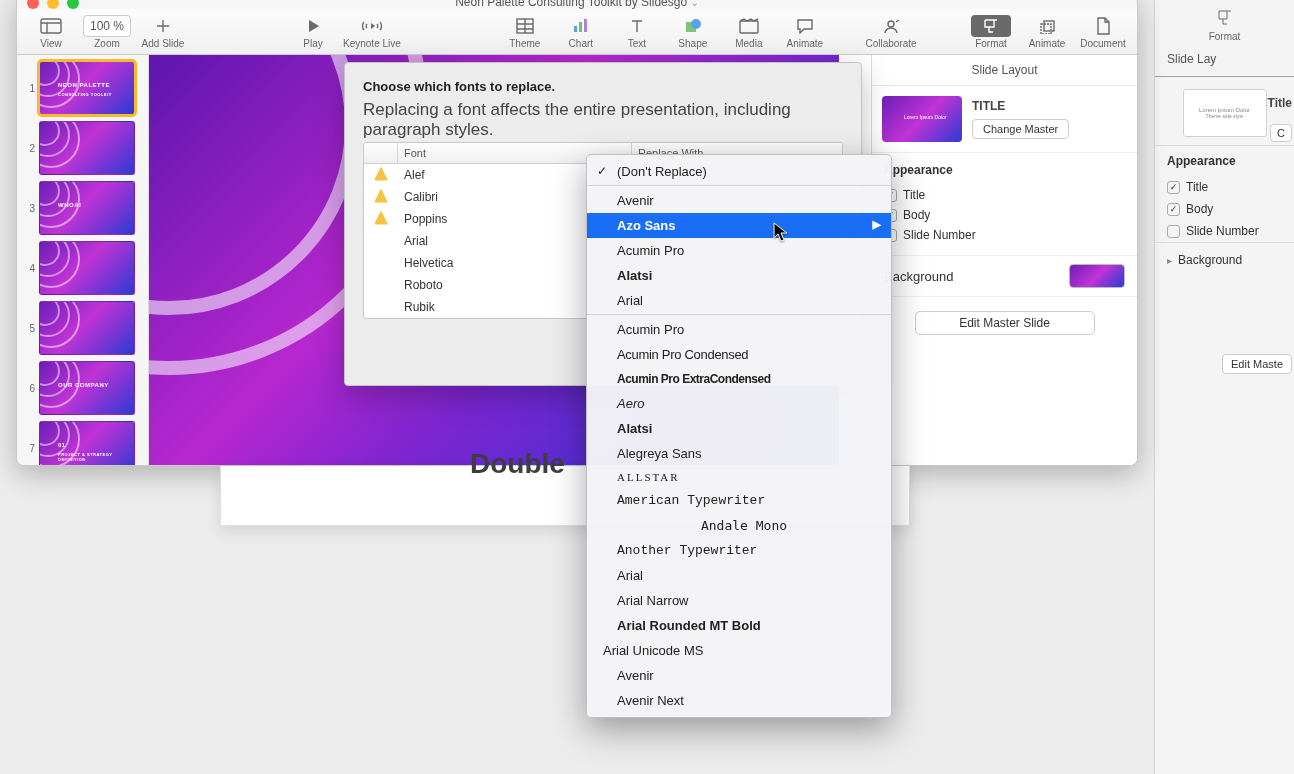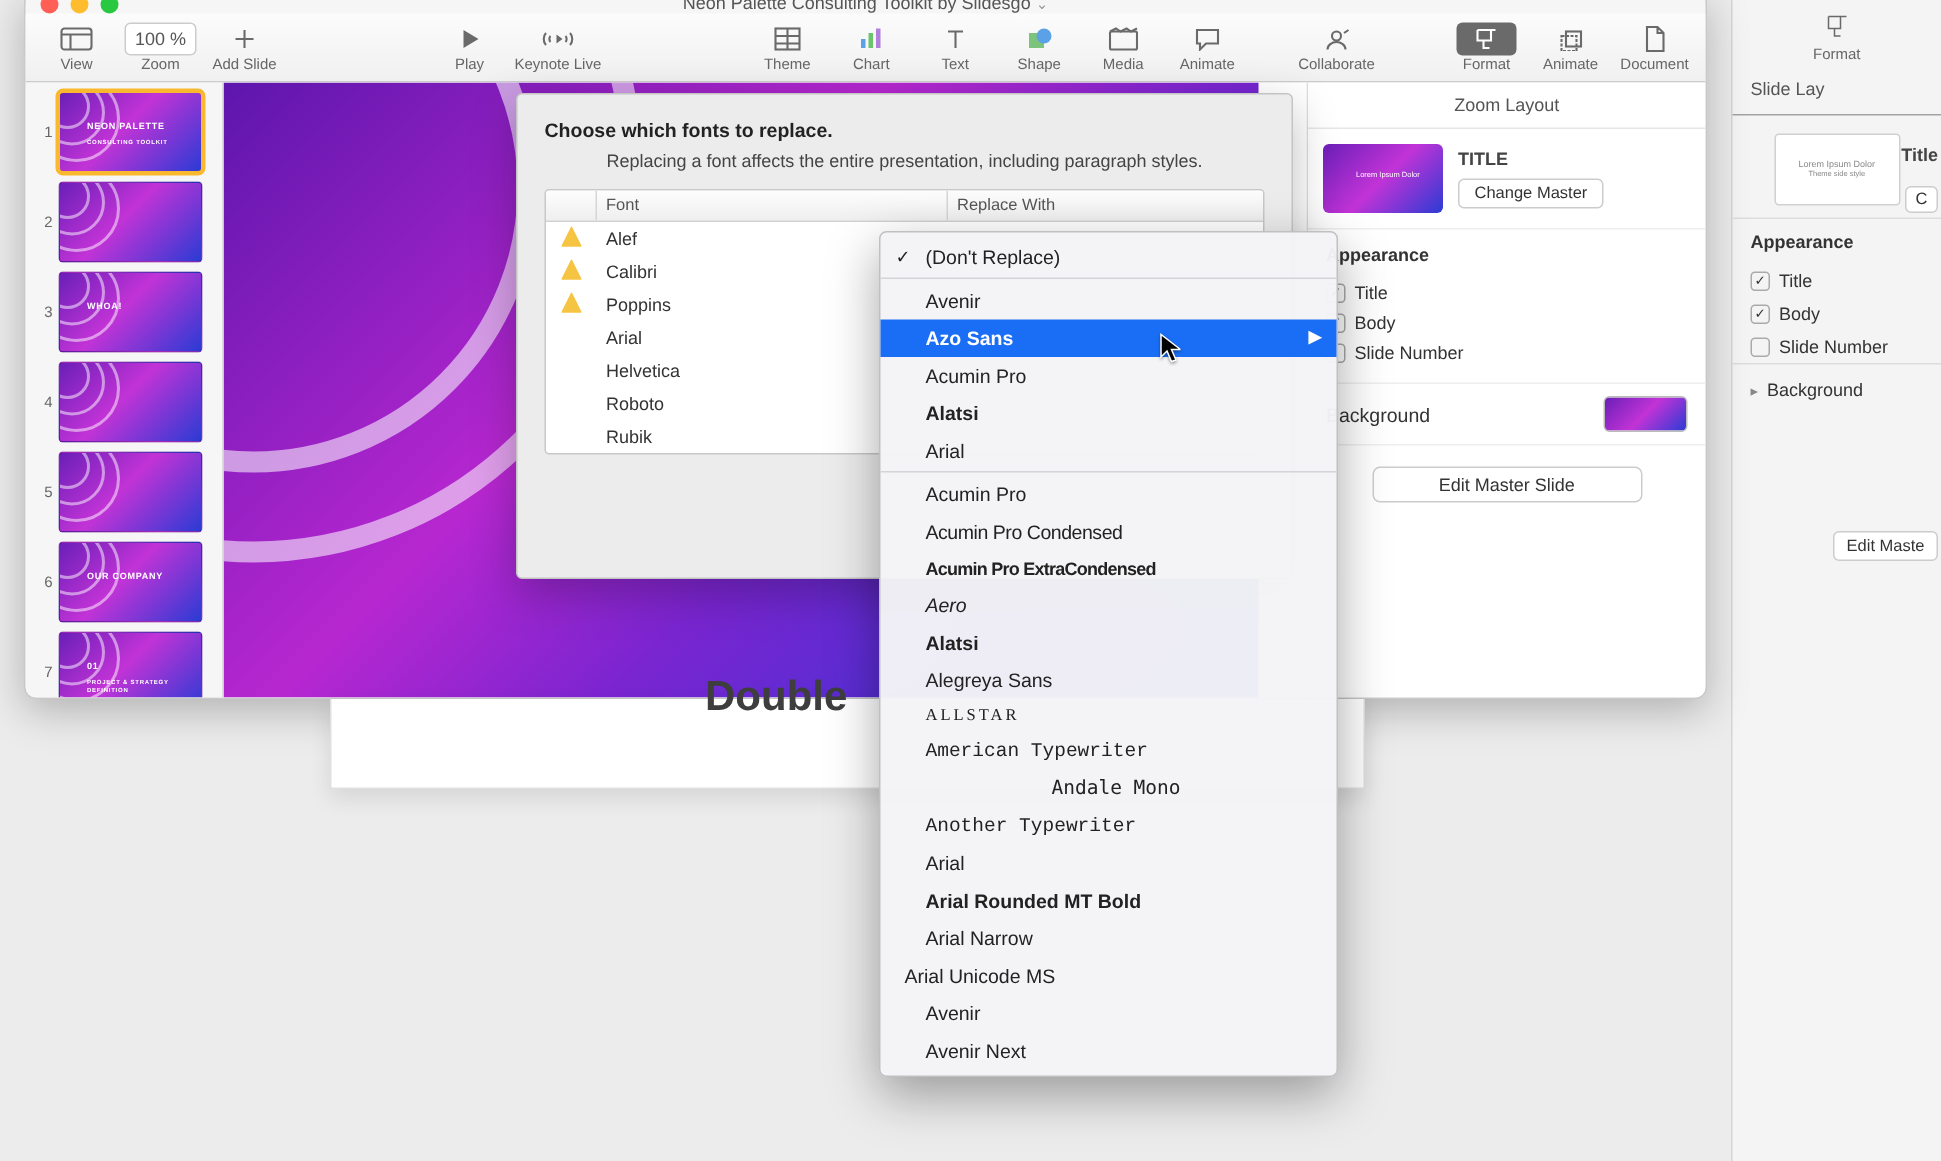--- a/index.html
+++ b/index.html
@@ -70,21 +70,21 @@
 .rch { position: absolute; right: 2px; top: 124px; font-size: 11px; border: 1px solid #ccc; border-radius: 4px; padding: 2px 6px; background: #fff; }
 .rapp { padding: 8px 12px; font-size: 12px; font-weight: 700; color: #333; margin-top: 8px; border-top: 1px solid #ddd; }
 .rchkrow { padding: 4px 12px; display: flex; align-items: center; gap: 6px; font-size: 12px; }
 .rbg { padding: 10px 12px; font-size: 12px; color: #333; border-top: 1px solid #ddd; }
 .rbg::before { content: "▸"; color: #888; margin-right: 6px; font-size: 10px; }
 .redm { position: absolute; right: 2px; bottom: 400px; font-size: 11px; border: 1px solid #ccc; border-radius: 4px; padding: 3px 8px; background: #fff; }
 
 
 .modal { position: absolute; left: 344px; top: 62px; width: 518px; height: 324px; background: #ececec; border: 1px solid #c4c4c4; border-radius: 4px; box-shadow: 0 10px 30px rgba(0,0,0,.25); padding: 16px 18px 12px; z-index: 5; }
 .modal h3 { font-size: 13px; font-weight: 700; color: #222; margin-bottom: 6px; }
-.modal p { font-size: 12px; color: #444; margin-bottom: 12px; text-align: center; }
+.modal p { font-size: 17px; color: #444; margin-bottom: 2px; }
 .ftable { width: 100%; border: 1px solid #c8c8c8; background: #fff; border-radius: 3px; overflow: hidden; }
 .fthdr { display: flex; background: linear-gradient(#fdfdfd,#efefef); border-bottom: 1px solid #d0d0d0; font-size: 11px; color: #555; }
 .fthdr .c1 { width: 34px; border-right: 1px solid #d5d5d5; }
 .fthdr .c2 { flex: 1; padding: 4px 6px; border-right: 1px solid #d5d5d5; }
 .fthdr .c3 { width: 210px; padding: 4px 6px; }
 .frow { display: flex; align-items: center; height: 22px; font-size: 12px; }
 .frow .c1 { width: 34px; text-align: center; }
 .frow .c2 { flex: 1; padding: 0 6px; }
 .frow .c3 { width: 210px; padding: 0 6px; color: #888; }
 .warn { display: inline-block; width: 14px; height: 14px; background: #f6c443; border-radius: 2px; position: relative; clip-path: polygon(50% 0, 100% 100%, 0 100%); }
@@ -367,21 +367,21 @@
 
     <div class="canvas">
       <div class="slide">
         <div class="bigring r1"></div>
         <div class="bigring r2"></div>
         <div class="cot">CO</div>
       </div>
     </div>
 
     <div class="inspector">
-      <div class="inshdr">Zoom Layout</div>
+      <div class="inshdr">Slide Layout</div>
       <div class="masterrow">
         <div class="mthumb"></div>
         <div>
           <div class="mtitle">TITLE</div>
           <div class="chgbtn">Change Master</div>
         </div>
       </div>
       <div class="sect">
         <div class="secthdr">Appearance</div>
         <div class="chkrow">
@@ -469,22 +469,22 @@
     <div class="dditem ff-cond">Acumin Pro Condensed</div>
     <div class="dditem ff-xcond">Acumin Pro ExtraCondensed</div>
     <div class="dditem ff-aero">Aero</div>
     <div class="dditem ff-alatsi">Alatsi</div>
     <div class="dditem ff-alegreya">Alegreya Sans</div>
     <div class="dditem ff-allstar">ALLSTAR</div>
     <div class="dditem ff-amtype">American Typewriter</div>
     <div class="dditem ff-andale">Andale Mono</div>
     <div class="dditem ff-anothtype">Another Typewriter</div>
     <div class="dditem ff-arial">Arial</div>
+    <div class="dditem ff-narrow">Arial Narrow</div>
     <div class="dditem ff-arndmt">Arial Rounded MT Bold</div>
-    <div class="dditem ff-narrow">Arial Narrow</div>
     <div class="dditem ff-aruni">Arial Unicode MS</div>
     <div class="dditem ff-avenir">Avenir</div>
     <div class="dditem ff-avenirnext">Avenir Next</div>
   </div>
 
 <div class="cursor">
   <svg width="14" height="20">
       <path d="M1 1l0 15 4-4 3 7 3-1-3-7 6 0z" fill="#000" stroke="#fff" stroke-width="1"></path>
     </svg>
 </div>

